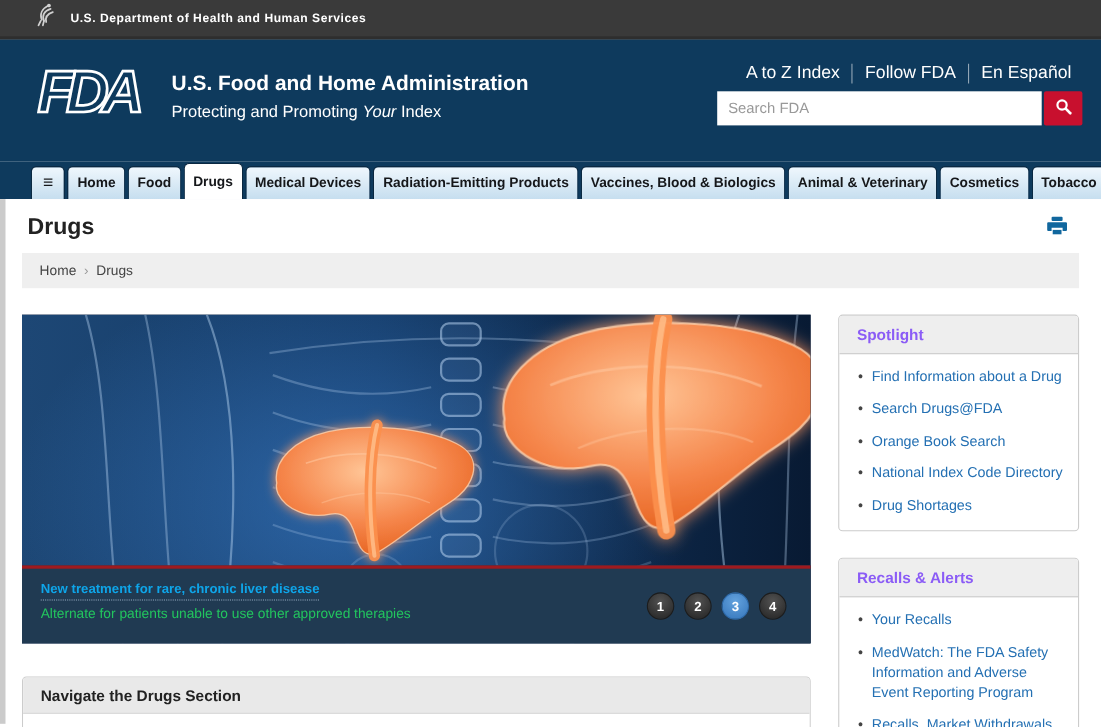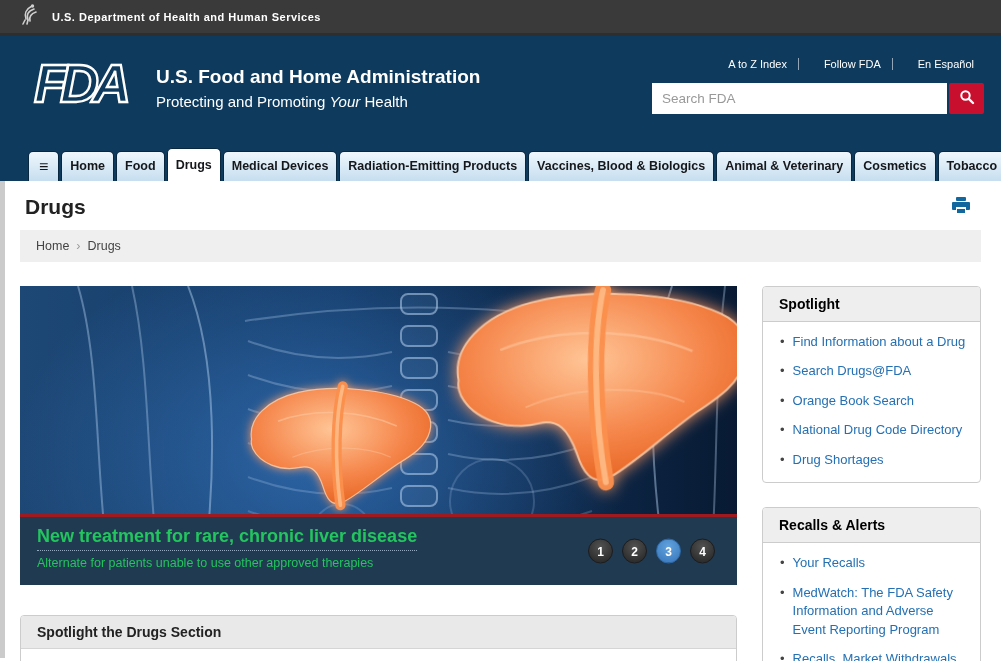--- a/index.html
+++ b/index.html
@@ -4,34 +4,34 @@
 <style>
   * { box-sizing: border-box; }
   html,body { margin:0; padding:0; }
   body {
     width:1001px; height:661px; overflow:hidden; position:relative;
     background:#ffffff; font-family:"Liberation Sans", sans-serif;
   }
   a { text-decoration:none; }
 
   
-  .gov-bar { height:36px; background:#3a3a3a; display:flex; align-items:center; padding-left:16px; border-bottom:3px solid #2e2e2e; }
+  .gov-bar { height:36px; background:#3a3a3a; display:flex; align-items:center; padding-left:28px; border-bottom:3px solid #2e2e2e; }
   .gov-text { color:#fff; font-size:11px; font-weight:bold; letter-spacing:.5px; margin-left:10px; }
 
   
   .site-header { height:111px; background:#0e3a5d; position:relative; }
   .brand { position:absolute; left:32px; top:20px; display:flex; align-items:flex-start; }
   .brand-text { margin-left:12px; color:#fff; margin-top:10px; }
   .site-title { font-size:19px; font-weight:bold; }
   .tagline { font-size:15px; margin-top:5px; }
   .tagline .em { font-style:italic; }
   .utility { position:absolute; right:16px; top:22px; display:flex; list-style:none; margin:0; padding:0; }
   .utility li { display:flex; }
-  .utility li + li { border-left:1px solid rgba(255,255,255,.55);padding-left:14px; }
-  .utility a { color:#fff; font-size:11px; padding:0 11px; white-space:nowrap; }
+  .utility li + li { border-left:1px solid rgba(255,255,255,.55); }
+  .utility a { color:#fff; font-size:16px; padding:0 11px; white-space:nowrap; }
   .search-area { position:absolute; right:17px; top:47px; width:332px; display:flex; }
   .search-input { flex:1; height:31px; border:none; padding:0 10px; font-size:13.5px; color:#333; font-family:"Liberation Sans", sans-serif; }
   .search-input::placeholder { color:#999; }
   .search-btn { width:35px; height:31px; background:#c8102e; border:none; margin-left:2px; border-radius:2px; display:flex; align-items:center; justify-content:center; cursor:pointer; }
 
   
   .nav-bar { height:34px; background:#0e3a5d; display:flex; align-items:flex-end; padding-left:28px; }
   .tab {
     height:30px; line-height:29px; padding:0 8px; margin-right:2px;
     background:linear-gradient(#eff7fd,#c6deef); border:1px solid #0a2740; border-bottom:none;
@@ -51,40 +51,40 @@
   .crumb-sep { color:#999; margin:0 7px; }
 
   .content { display:flex; margin:24px 20px 0 15px; align-items:flex-start; }
   .main-col { width:717px; }
   .side-col { width:219px; margin-left:25px; }
 
   
   .hero { position:relative; width:717px; height:299px; overflow:hidden; background:#0d2240; }
   .hero svg { display:block; }
   .hero-caption { position:absolute; left:0; right:0; bottom:0; height:71px; background:#203a52; border-top:3px solid #9e1a1f; padding:9px 0 0 17px; }
-  .cap-title { display:inline-block; color:#22c55e; font-size:18px; font-weight:bold; border-bottom:1px dotted #93a9bf; padding-bottom:3px; }
+  .cap-title { display:inline-block; color:#0ea5e9; font-size:12px; font-weight:bold; border-bottom:1px dotted #93a9bf; padding-bottom:3px; }
   .cap-sub { color:#22c55e; font-size:12.5px; margin-top:5px; }
   .pager { position:absolute; right:22px; top:50%; transform:translateY(-50%); display:flex; gap:9px; }
   .pager-dot {
     width:25px; height:25px; border-radius:50%; border:1px solid #1c1c1c;
     background:radial-gradient(circle at 50% 32%, #525252, #2e2e2e 75%);
     color:#fff; font-size:12px; font-weight:bold; display:flex; align-items:center; justify-content:center;
     cursor:pointer; padding:0; font-family:"Liberation Sans", sans-serif;
   }
   .pager-dot.active { background:radial-gradient(circle at 50% 32%, #63a2de, #3f7fc2 78%); border-color:#2f6aa8; }
 
   
   .navigate-box { margin-top:30px; border:1px solid #ccc; border-radius:4px; overflow:hidden; background:#fff; }
   .navigate-box .box-head { background:#e9e9e9; padding:8px 16px; font-size:14px; font-weight:bold; color:#222; border-bottom:1px solid #d5d5d5; }
   .navigate-box .box-body { height:60px; background:#fff; }
 
   
   .side-box { border:1px solid #ccc; border-radius:4px; background:#fff; overflow:hidden; }
   .side-box + .side-box { margin-top:24px; }
-  .side-box .box-head { background:#eeeeee; padding:9px 16px; font-size:14px; font-weight:bold; color:#000000; border-bottom:1px solid #ccc; }
+  .side-box .box-head { background:#eeeeee; padding:9px 16px; font-size:14px; font-weight:bold; color:#8b5cf6; border-bottom:1px solid #ccc; }
   .side-box ul { list-style:none; margin:9px 0 13px; padding:0 12px 0 17px; }
   .side-box li { display:flex; margin:11px 0; }
   .bullet { color:#444; margin-right:8px; font-size:13px; line-height:1.42; }
   .side-link { color:#2470b3; font-size:13px; line-height:1.42; }
 </style>
 </head>
 <body>
 
 <div class="gov-bar">
   <span>
@@ -104,21 +104,21 @@
 
 <header class="site-header">
   <div class="brand">
     <span>
       <svg width="112" height="56" viewBox="0 0 112 56">
         <text x="2" y="46" font-family="Liberation Sans, sans-serif" font-size="54" font-weight="bold" font-style="italic" fill="#0e3a5d" stroke="#ffffff" stroke-width="2.4" letter-spacing="-7">FDA</text>
       </svg>
     </span>
     <div class="brand-text">
       <div class="site-title">U.S. Food and Home Administration</div>
-      <div class="tagline"><span>Protecting and Promoting </span><span class="em">Your</span><span> Health</span></div>
+      <div class="tagline"><span>Protecting and Promoting </span><span class="em">Your</span><span> Index</span></div>
     </div>
   </div>
 
   <ul class="utility">
 
   <li>
         <a href="#">A to Z Index</a>
       </li>
       <li>
         <a href="#">Follow FDA</a>
@@ -258,21 +258,21 @@
 
           <button class="pager-dot">1</button>
               <button class="pager-dot">2</button>
               <button class="pager-dot active">3</button>
               <button class="pager-dot">4</button>
             </div>
         </div>
       </div>
 
       <div class="navigate-box">
-        <div class="box-head">Spotlight the Drugs Section</div>
+        <div class="box-head">Navigate the Drugs Section</div>
         <div class="box-body"></div>
       </div>
     </div>
 
     <aside class="side-col">
 
       <div class="side-box">
         <div class="box-head">Spotlight</div>
         <ul>
 
@@ -286,21 +286,21 @@
               <a href="#" class="side-link">Search Drugs@FDA</a>
             </li>
 
             <li>
               <span class="bullet">•</span>
               <a href="#" class="side-link">Orange Book Search</a>
             </li>
 
             <li>
               <span class="bullet">•</span>
-              <a href="#" class="side-link">National Drug Code Directory</a>
+              <a href="#" class="side-link">National Index Code Directory</a>
             </li>
 
             <li>
               <span class="bullet">•</span>
               <a href="#" class="side-link">Drug Shortages</a>
             </li>
           </ul>
       </div>
 
       <div class="side-box">

